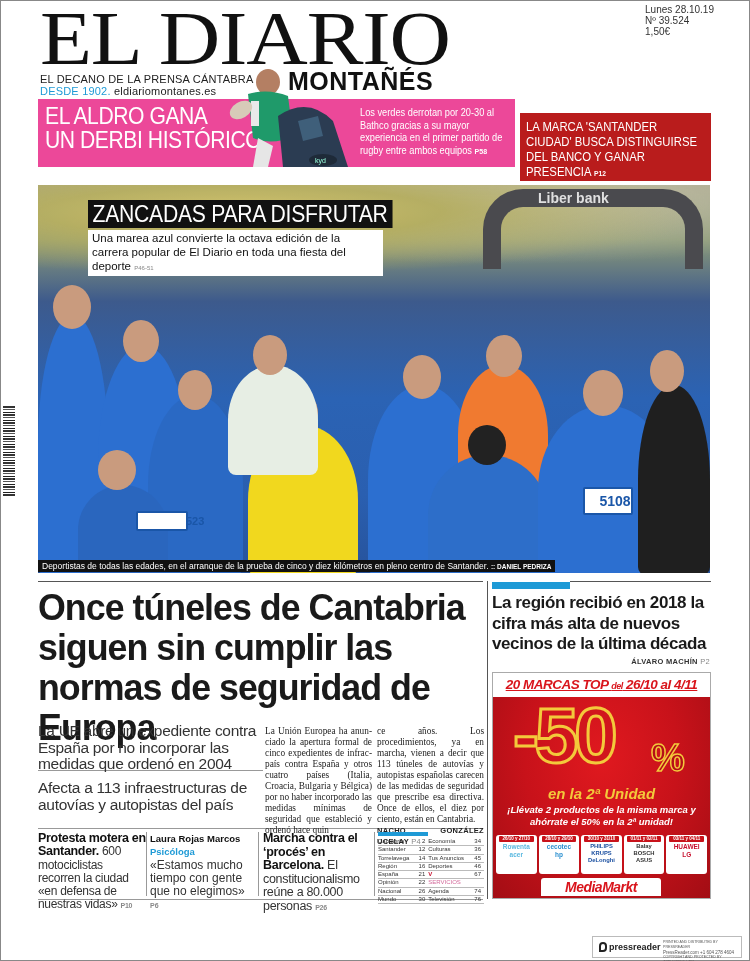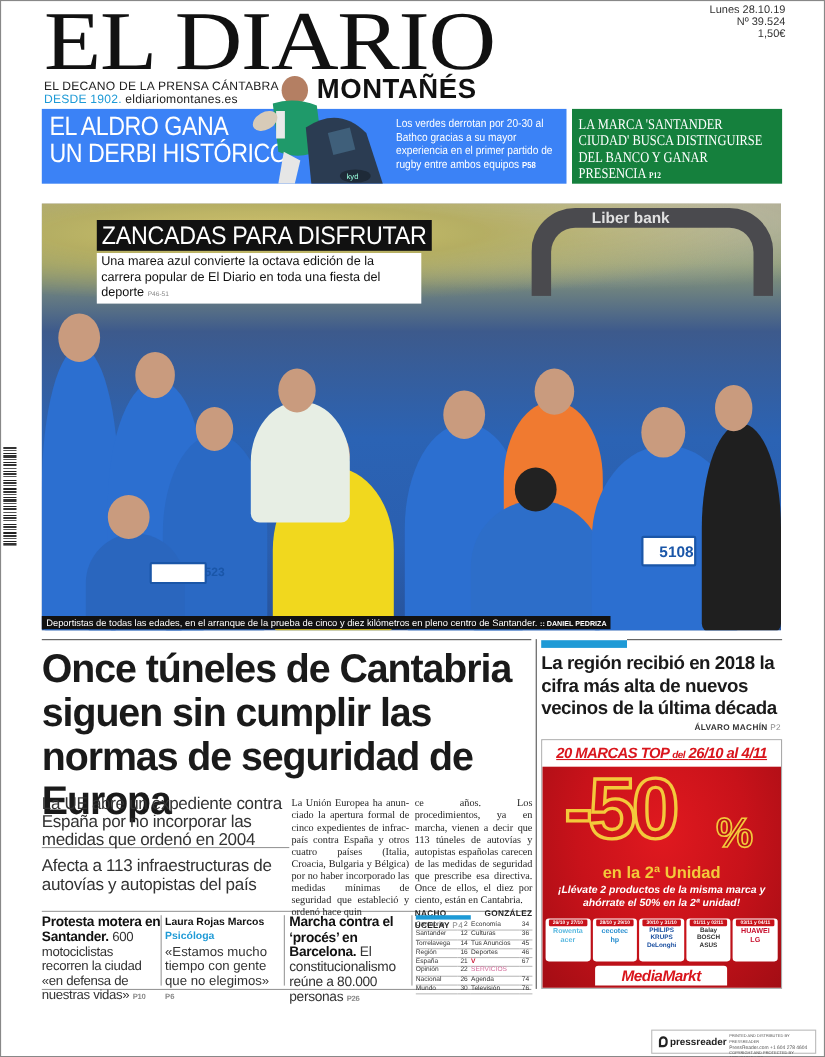--- a/index.html
+++ b/index.html
@@ -2,32 +2,32 @@
 <html><head>
 <meta charset="utf-8">
 <style>
   * { box-sizing: border-box; margin: 0; padding: 0; }
   html, body { width: 750px; height: 961px; background: #fff; overflow: hidden; }
   body { position: relative; font-family: "Liberation Sans", sans-serif; color: #1a1a1a; }
   .abs { position: absolute; }
 
   
   .masthead-title { left: 40px; top: 2px; font-family: "Liberation Serif", "DejaVu Serif", serif; font-size: 76px; line-height: 72px; letter-spacing: -1px; color: #111; transform: scaleX(1.12); transform-origin: left top; }
-  .issue-info { right: 36px; top: 4px; text-align: right; font-size: 10px; line-height: 11px; color: #333; }
+  .issue-info { right: 36px; top: 4px; text-align: left; font-size: 10px; line-height: 11px; color: #333; }
   .tagline { left: 40px; top: 73px; font-size: 11px; line-height: 12px; color: #222; letter-spacing: 0.2px; }
   .tagline .since { color: #1e9ad6; }
   .montanes { left: 288px; top: 67px; font-size: 25px; font-weight: bold; letter-spacing: 0.5px; color: #111; font-family: "Liberation Sans", sans-serif; }
 
   
-  .promo-left { left: 38px; top: 99px; width: 477px; height: 68px; background: #3b82f6; }
+  .promo-left { left: 38px; top: 99px; width: 477px; height: 68px; background: #ec4899; }
   .promo-left-head { left: 7px; top: 5px; font-size: 24px; line-height: 24px; color: #fff; font-family: "Liberation Sans", sans-serif; letter-spacing: -0.5px; transform: scaleX(0.88); transform-origin: left top; }
   .promo-left-text { left: 322px; top: 7px; width: 152px; font-size: 10.5px; line-height: 12.5px; color: #fff; transform: scaleX(0.88); transform-origin: left top; width: 175px; }
   .page-ref { font-size: 8px; font-weight: bold; }
   .rugby-photo { left: 185px; top: -33px; width: 135px; height: 101px; }
-  .promo-right { left: 520px; top: 99px; width: 191px; height: 68px; background: #15803d; font-family: Liberation Serif, serif; }
+  .promo-right { left: 520px; top: 113px; width: 191px; height: 68px; background: #b91c1c; }
   .promo-right-head { left: 6px; top: 6px; width: 210px; font-size: 13.5px; line-height: 15px; color: #fff; transform: scaleX(0.84); transform-origin: left top; }
 
   
   .main-photo { left: 38px; top: 185px; width: 672px; height: 388px; overflow: hidden;
     background: linear-gradient(180deg, #a7a48a 0%, #8c9a78 14%, #3d5a8c 30%, #2b63b4 55%, #2a5fb0 80%, #27539b 100%); }
   .photo-trees { left: 0; top: 0; width: 672px; height: 90px; background: radial-gradient(ellipse at 30% 30%, #d8c86a 0%, #b8b060 30%, rgba(120,130,90,0) 70%), radial-gradient(ellipse at 70% 20%, #c9c7b0 0%, rgba(200,200,190,0) 60%); opacity: 0.9; }
   .arch { left: 445px; top: 4px; width: 220px; height: 80px; border: 18px solid #4a4a4e; border-bottom: none; border-radius: 40px 40px 0 0; }
   .arch-text { left: 500px; top: 5px; font-size: 14px; font-weight: bold; color: #e0e0e0; }
   .crowd { left: 0; top: 90px; width: 672px; height: 298px; }
   .runner { position: absolute; border-radius: 50% 50% 8px 8px; background: #2c6fd0; }
@@ -79,21 +79,21 @@
   .side-byline { left: 492px; top: 657px; width: 218px; text-align: right; font-size: 7.5px; font-weight: bold; color: #333; letter-spacing: 0.3px; }
   .side-byline .pg { color: #888; font-weight: normal; }
 
   
   .ad { left: 492px; top: 672px; width: 219px; height: 227px; border: 1px solid #aaa; background: #fff; overflow: hidden; }
   .ad-top { position: absolute; left: 0; top: 0; width: 217px; height: 24px; background: #fff; text-align: center; color: #d9151c; font-size: 13.5px; font-weight: bold; font-style: italic; line-height: 24px; letter-spacing: -0.5px; text-decoration: underline; }
   .ad-top .small { font-size: 9px; }
   .ad-red { position: absolute; left: 0; top: 24px; width: 217px; height: 203px; background: radial-gradient(ellipse at 50% 30%, #e0191f 0%, #c8121a 50%, #a20d14 100%); }
   .ad-pct { position: absolute; left: 20px; top: -2px; font-size: 78px; line-height: 80px; font-weight: bold; color: #d1151d; -webkit-text-stroke: 3px #f3c93b; letter-spacing: -4px; }
   .ad-pct-sign { position: absolute; left: 158px; top: 40px; font-size: 38px; font-weight: bold; color: #b50f17; -webkit-text-stroke: 1.5px #f3c93b; }
-  .ad-unidad { position: absolute; left: 0; width: 217px; top: 88px; text-align: center; color: #f3c93b; font-size: 15px; font-weight: bold; }
+  .ad-unidad { position: absolute; left: 0; width: 217px; top: 88px; text-align: center; color: #f3c93b; font-size: 15px; font-weight: bold; font-style: italic; }
   .ad-promo { position: absolute; left: 0; width: 217px; top: 107px; text-align: center; color: #fff; font-size: 9.5px; line-height: 11.5px; font-weight: bold; font-style: italic; }
   .ad-brands { position: absolute; left: 3px; top: 138px; width: 211px; height: 39px; display: flex; gap: 2px; }
   .brand-box { flex: 1; background: #fff; border-radius: 3px; position: relative; padding-top: 8px; text-align: center; font-size: 6.5px; line-height: 8px; font-weight: bold; color: #555; overflow: hidden; }
   .brand-date { position: absolute; top: 0; left: 0; right: 0; background: #c8121a; color: #fff; font-size: 4.5px; line-height: 6px; margin: 1px 3px; border-radius: 1px; }
   .ad-logo { position: absolute; left: 48px; width: 120px; top: 181px; height: 18px; background: #fff; border-radius: 3px 3px 0 0; text-align: center; color: #d9151c; font-size: 14px; font-weight: bold; font-style: italic; line-height: 18px; letter-spacing: -0.5px; }
 
   
   .pressreader { left: 592px; top: 936px; width: 150px; height: 22px; border: 1px solid #bbb; background: #fff; }
   .pr-logo { position: absolute; left: 6px; top: 5px; font-size: 9px; font-weight: bold; color: #222; }
   .pr-icon { display: inline-block; width: 8px; height: 10px; border: 2px solid #222; border-radius: 4px 4px 4px 0; margin-right: 2px; vertical-align: -2px; }

